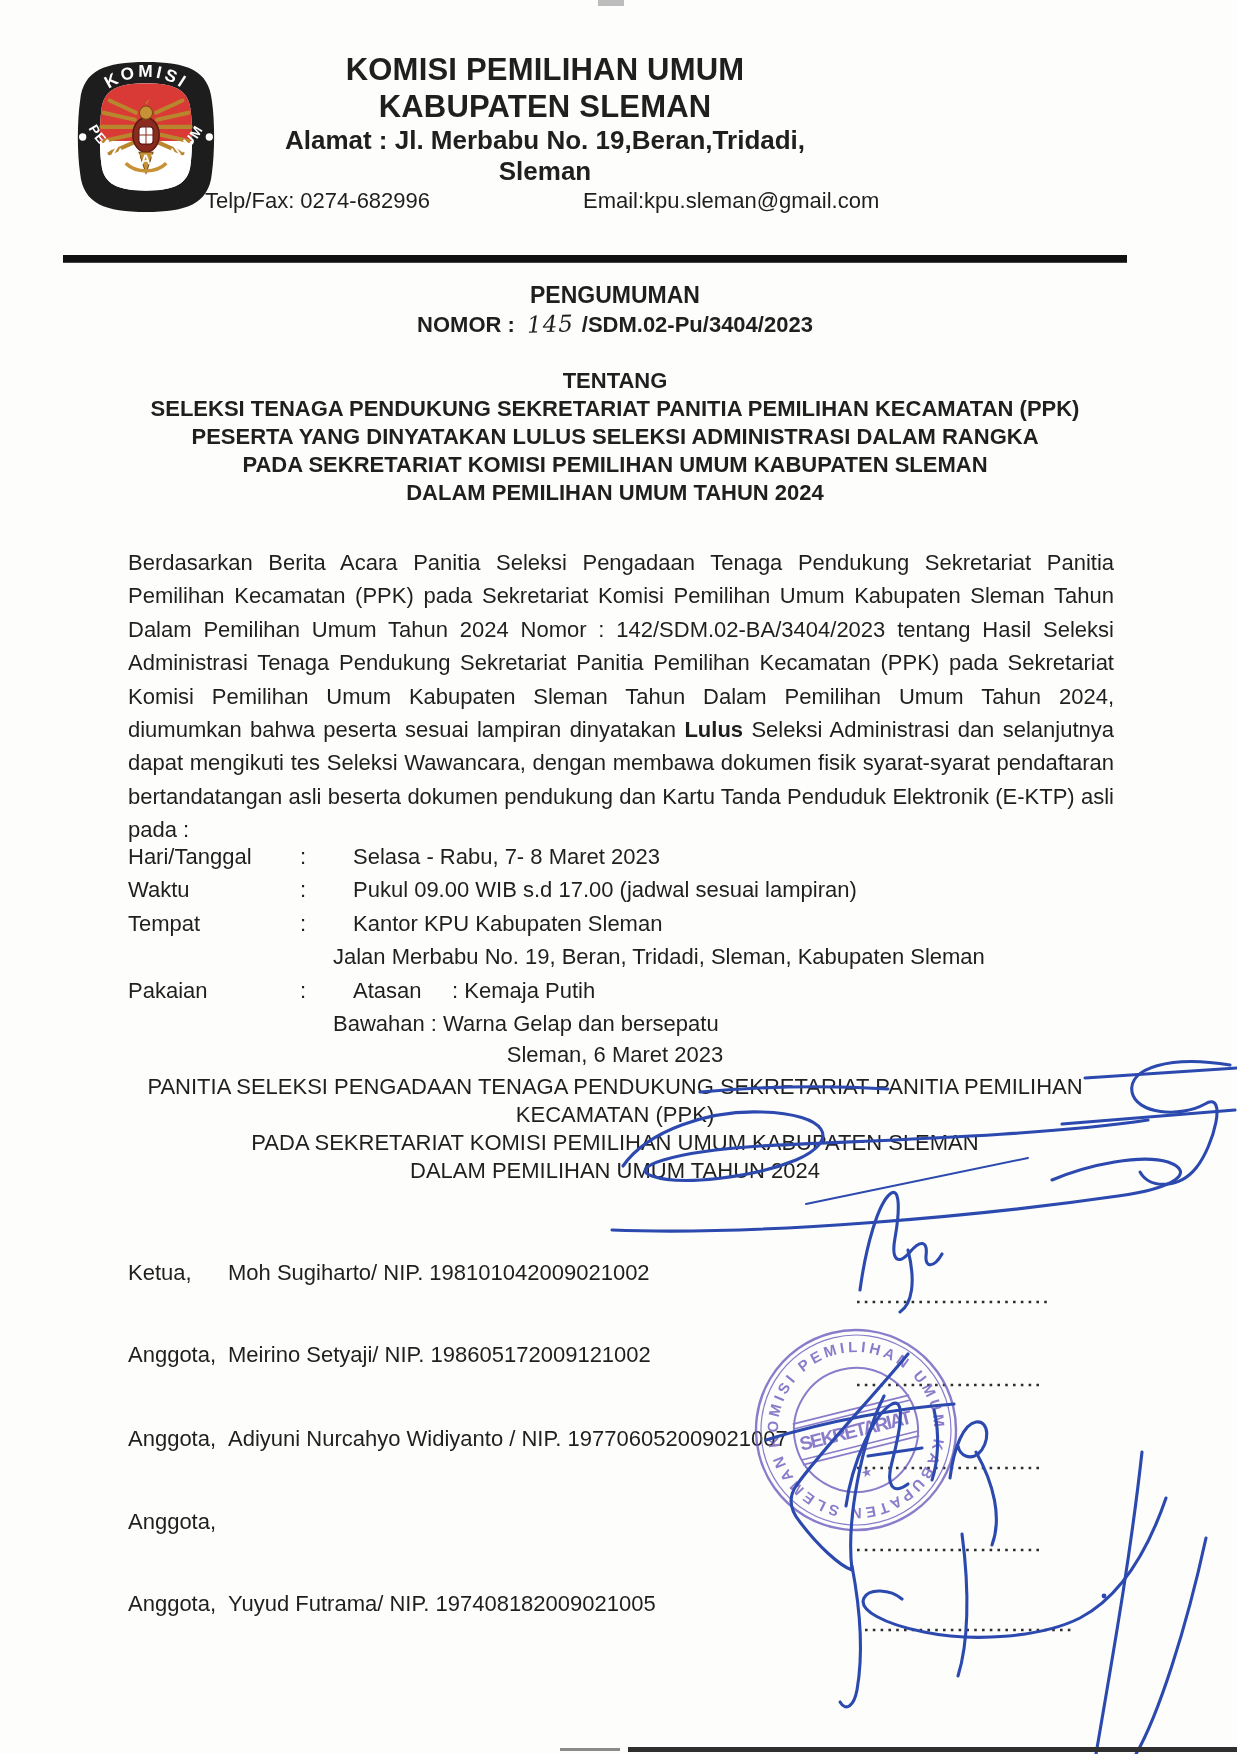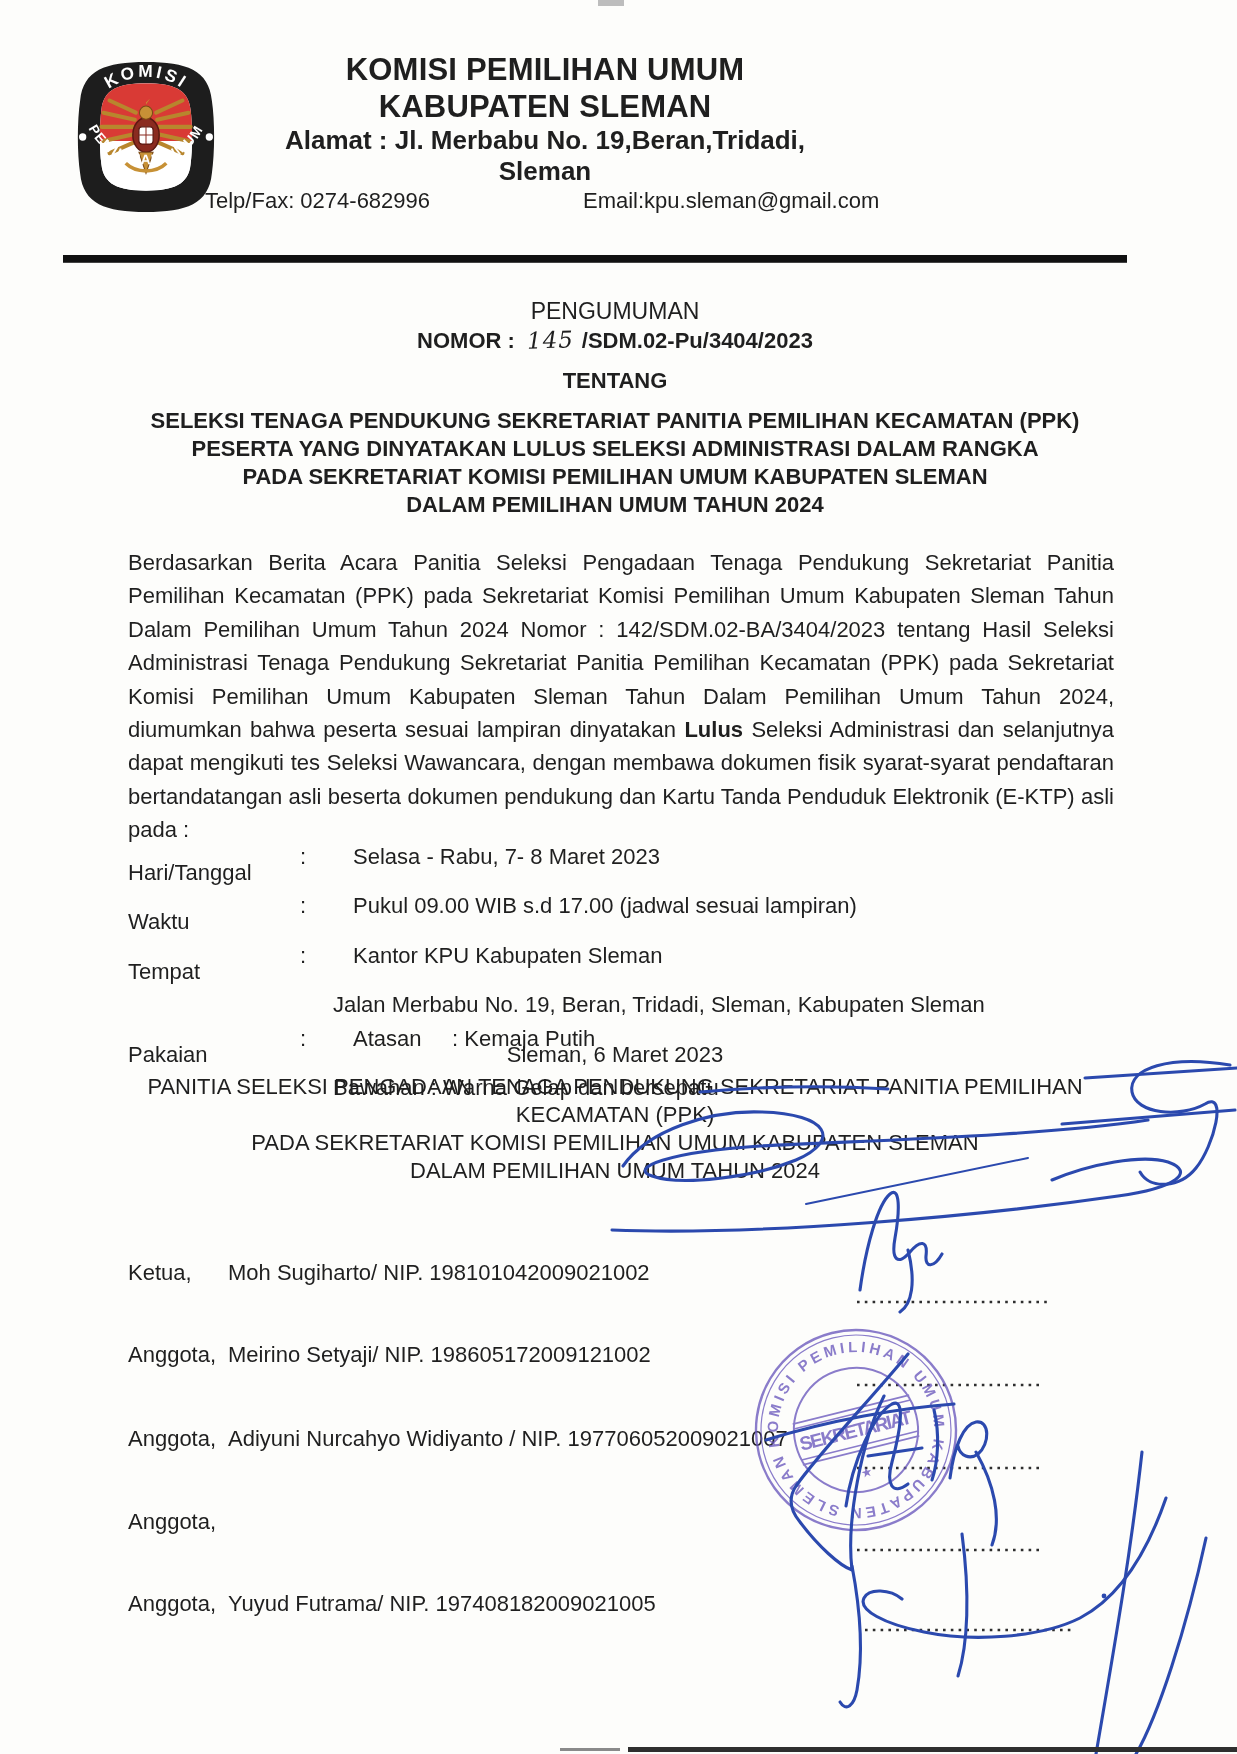--- a/index.html
+++ b/index.html
@@ -13,34 +13,34 @@
   .lh-center{position:absolute;left:240px;top:52px;width:610px;text-align:center;line-height:1.18;}
   .lh-org1{font-size:31px;font-weight:bold;letter-spacing:.2px;}
   .lh-org2{font-size:31px;font-weight:bold;letter-spacing:.2px;}
   .lh-addr{font-size:26px;font-weight:bold;}
   .lh-phone{position:absolute;left:205px;top:188px;font-size:22px;}
   .lh-email{position:absolute;left:583px;top:188px;font-size:22px;}
   .rule{position:absolute;left:63px;top:255px;width:1064px;height:7px;background:#111;
         border-bottom:1px solid #444;}
   
   .title-block{position:absolute;left:70px;top:281px;width:1090px;text-align:center;}
-  .doc-title{font-size:23px;font-weight:normal;line-height:28px;margin-top:16px;}
+  .doc-title{font-size:23px;font-weight:bold;line-height:28px;}
   .doc-number{font-size:22px;font-weight:bold;line-height:30px;}
   .handwritten{font-family:"DejaVu Serif",serif;font-style:italic;font-weight:normal;
         font-size:23px;letter-spacing:1px;margin:0 8px 0 12px;display:inline-block;
         transform:rotate(-2deg);}
   .tentang-block{position:absolute;left:70px;top:367px;width:1090px;text-align:center;
         font-size:22px;font-weight:bold;line-height:28px;}
-  .tentang-label{margin-bottom:12px;}
+  .tentang-label{margin-bottom:0;}
   
   .body-par{position:absolute;left:128px;top:546px;width:986px;font-size:22px;
         line-height:33.4px;text-align:justify;}
   .details{position:absolute;left:128px;top:840px;width:990px;font-size:22px;line-height:33.4px;}
   .drow{display:flex;}
-  .dlabel{width:172px;flex:0 0 172px;margin-top:16px;}
+  .dlabel{width:172px;flex:0 0 172px;}
   .dsep{width:33px;flex:0 0 33px;}
   .dval{flex:1;margin-left:20px;}
   .pre{white-space:pre-wrap;}
   .dval2{margin-left:205px;}
   
   .place-date{position:absolute;left:70px;top:1042px;width:1090px;text-align:center;font-size:22px;}
   .committee{position:absolute;left:70px;top:1073px;width:1090px;text-align:center;
         font-size:22px;line-height:28px;}
   .sig-row{position:absolute;left:128px;width:700px;font-size:22px;display:flex;}
   .sig-role{width:100px;flex:0 0 100px;}

